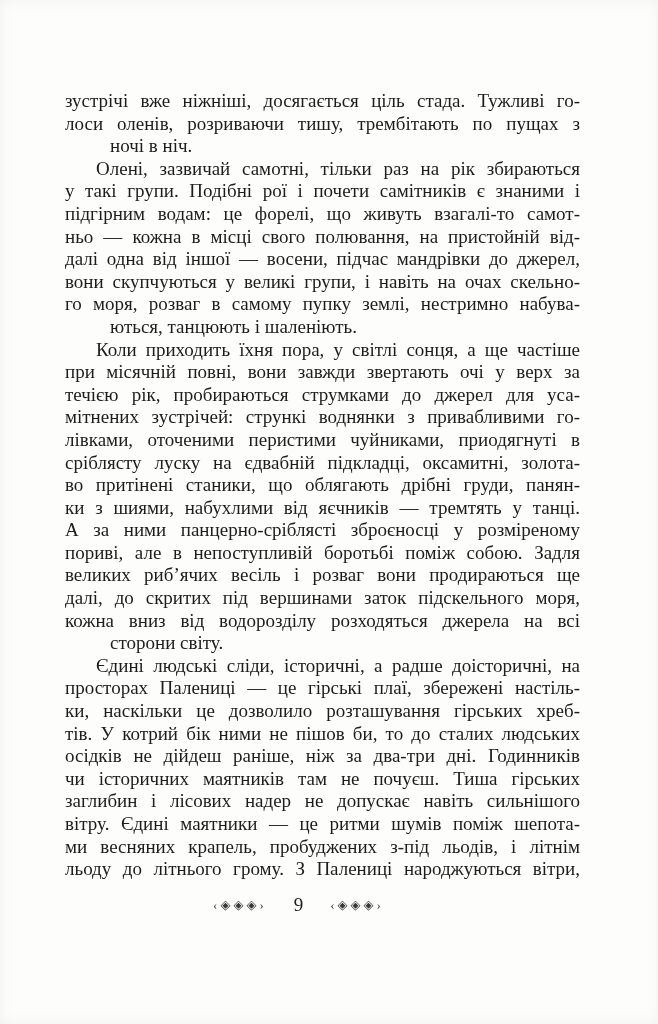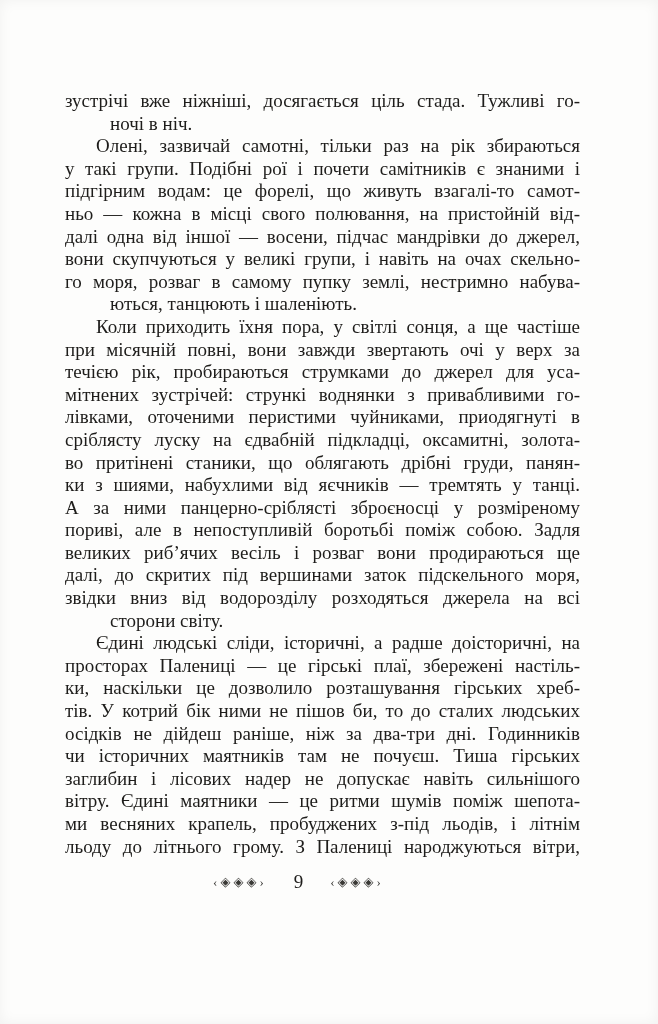--- a/index.html
+++ b/index.html
@@ -60,20 +60,21 @@
     font-size: 19px;
     color: #1e1d1b;
   }
 </style>
 </head>
 <body>
 
 <div class="page">
   <div class="text-block" id="text-block">
       <div class="line">зустрічі вже ніжніші, досягається ціль стада. Тужливі го-</div>
+      <div class="line">лоси оленів, розриваючи тишу, трембітають по пущах з</div>
       <div class="line para-last">ночі в ніч.</div>
       <div class="line para-first">Олені, зазвичай самотні, тільки раз на рік збираються</div>
       <div class="line">у такі групи. Подібні рої і почети самітників є знаними і</div>
       <div class="line">підгірним водам: це форелі, що живуть взагалі-то самот-</div>
       <div class="line">ньо — кожна в місці свого полювання, на пристойній від-</div>
       <div class="line">далі одна від іншої — восени, підчас мандрівки до джерел,</div>
       <div class="line">вони скупчуються у великі групи, і навіть на очах скельно-</div>
       <div class="line">го моря, розваг в самому пупку землі, нестримно набува-</div>
       <div class="line para-last">ються, танцюють і шаленіють.</div>
       <div class="line para-first">Коли приходить їхня пора, у світлі сонця, а ще частіше</div>
@@ -81,21 +82,21 @@
       <div class="line">течією рік, пробираються струмками до джерел для уса-</div>
       <div class="line">мітнених зустрічей: стрункі воднянки з привабливими го-</div>
       <div class="line">лівками, оточеними перистими чуйниками, приодягнуті в</div>
       <div class="line">сріблясту луску на єдвабній підкладці, оксамитні, золота-</div>
       <div class="line">во притінені станики, що облягають дрібні груди, панян-</div>
       <div class="line">ки з шиями, набухлими від яєчників — тремтять у танці.</div>
       <div class="line">А за ними панцерно-сріблясті зброєносці у розміреному</div>
       <div class="line">пориві, але в непоступливій боротьбі поміж собою. Задля</div>
       <div class="line">великих риб’ячих весіль і розваг вони продираються ще</div>
       <div class="line">далі, до скритих під вершинами заток підскельного моря,</div>
-      <div class="line">звідки вниз від водорозділу розходяться джерела на всі</div>
+      <div class="line">кожна вниз від водорозділу розходяться джерела на всі</div>
       <div class="line para-last">сторони світу.</div>
       <div class="line para-first">Єдині людські сліди, історичні, а радше доісторичні, на</div>
       <div class="line">просторах Палениці — це гірські плаї, збережені настіль-</div>
       <div class="line">ки, наскільки це дозволило розташування гірських хреб-</div>
       <div class="line">тів. У котрий бік ними не пішов би, то до сталих людських</div>
       <div class="line">осідків не дійдеш раніше, ніж за два-три дні. Годинників</div>
       <div class="line">чи історичних маятників там не почуєш. Тиша гірських</div>
       <div class="line">заглибин і лісових надер не допускає навіть сильнішого</div>
       <div class="line">вітру. Єдині маятники — це ритми шумів поміж шепота-</div>
       <div class="line">ми весняних крапель, пробуджених з-під льодів, і літнім</div>

